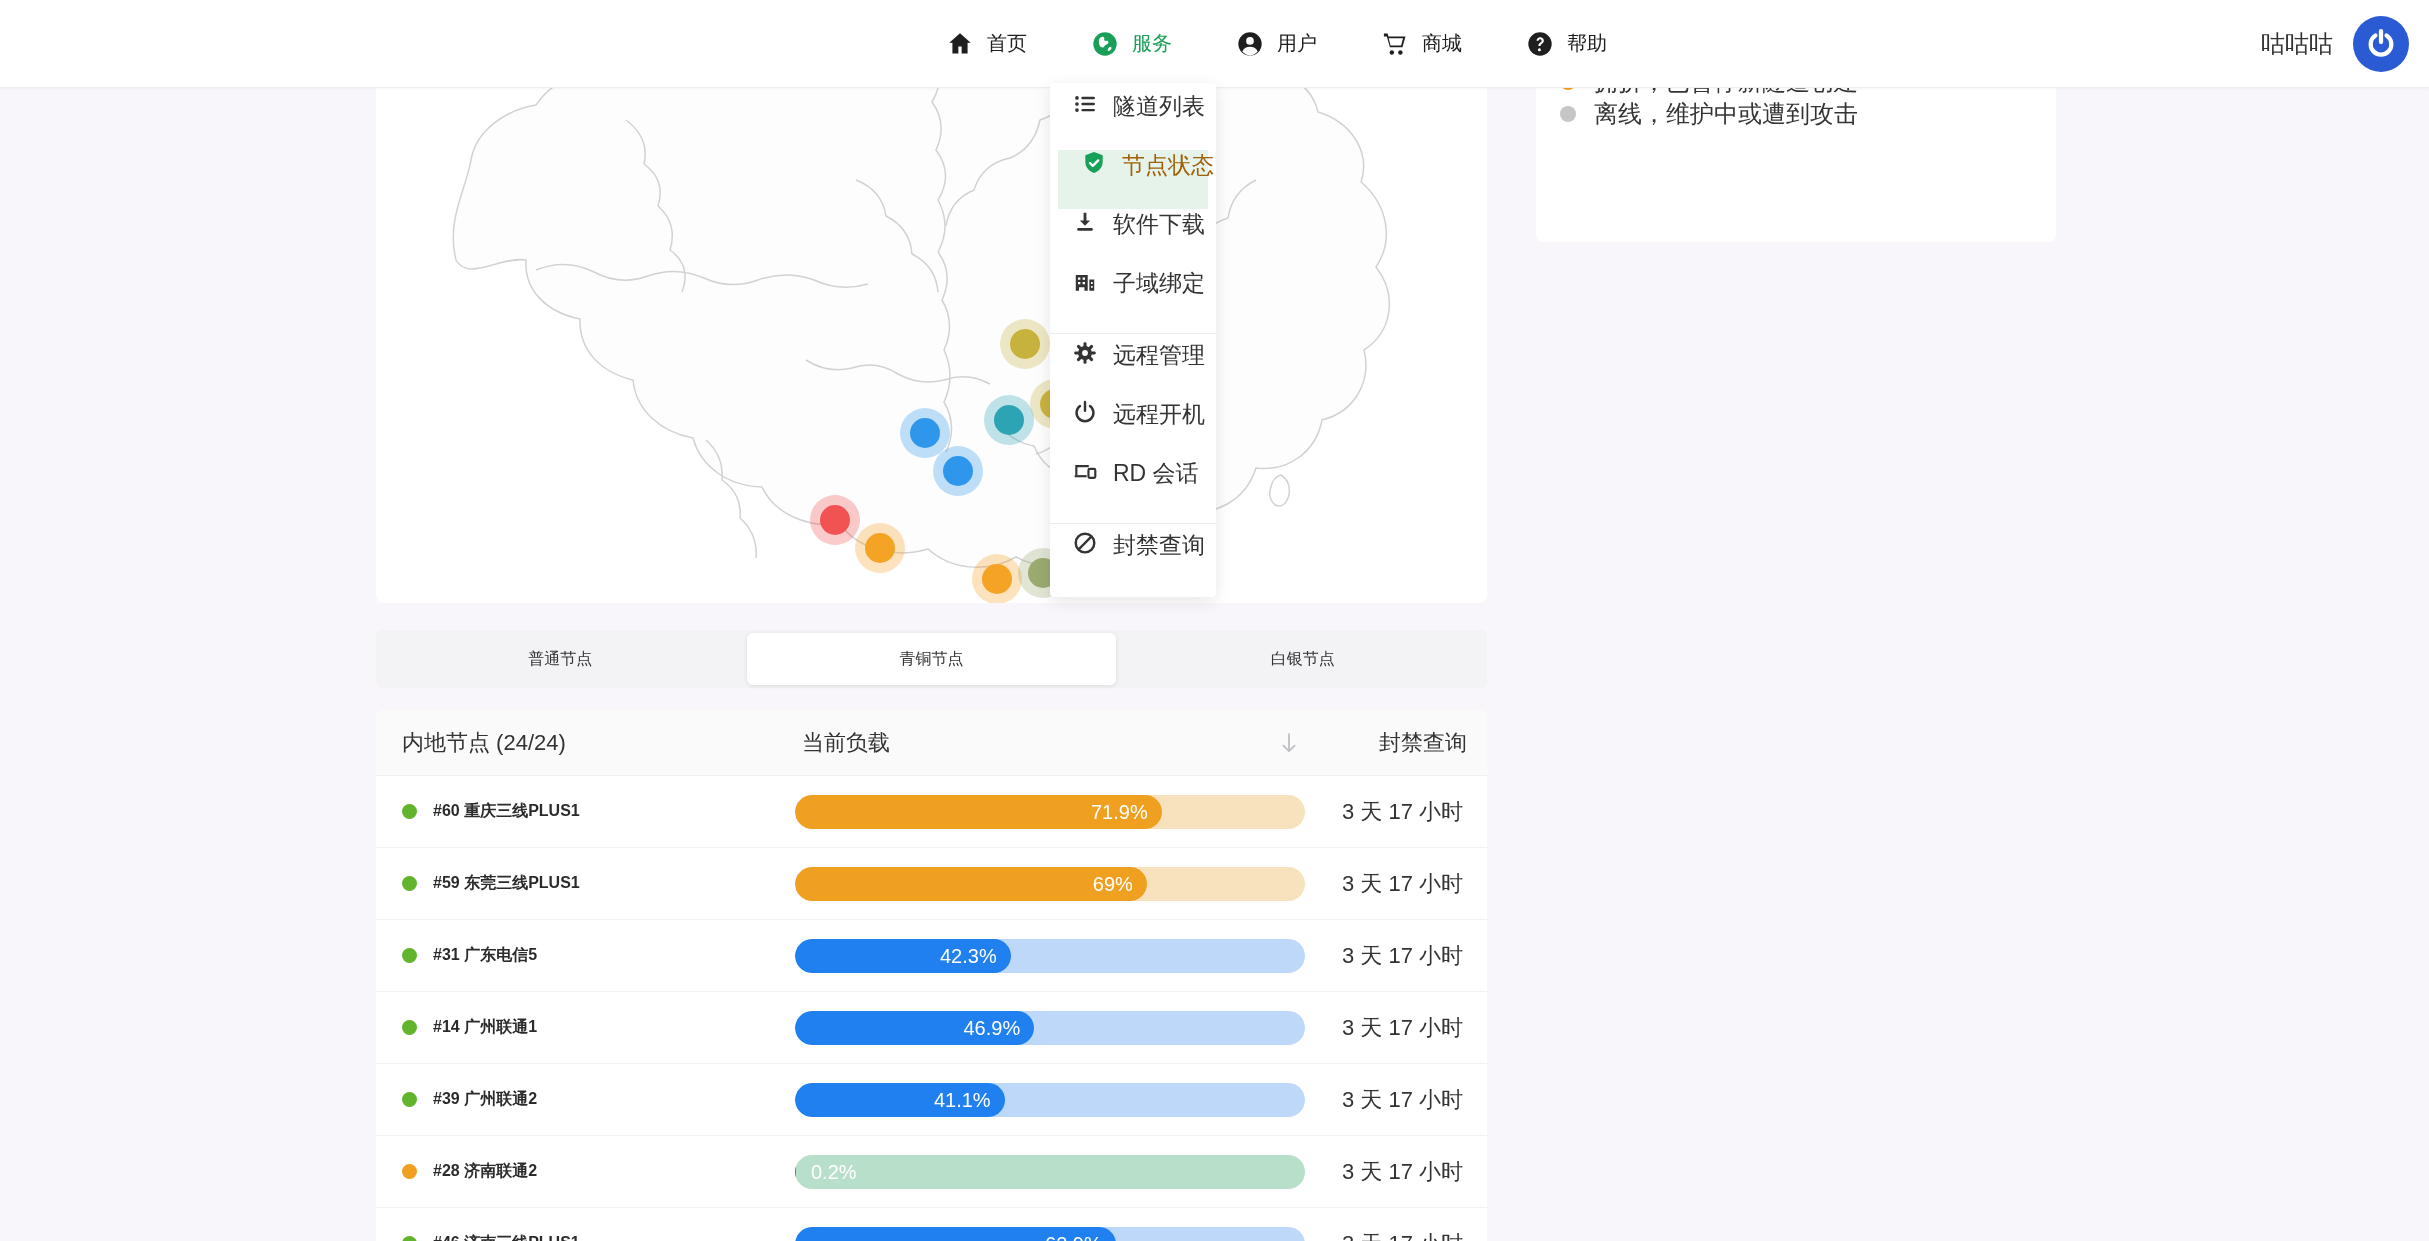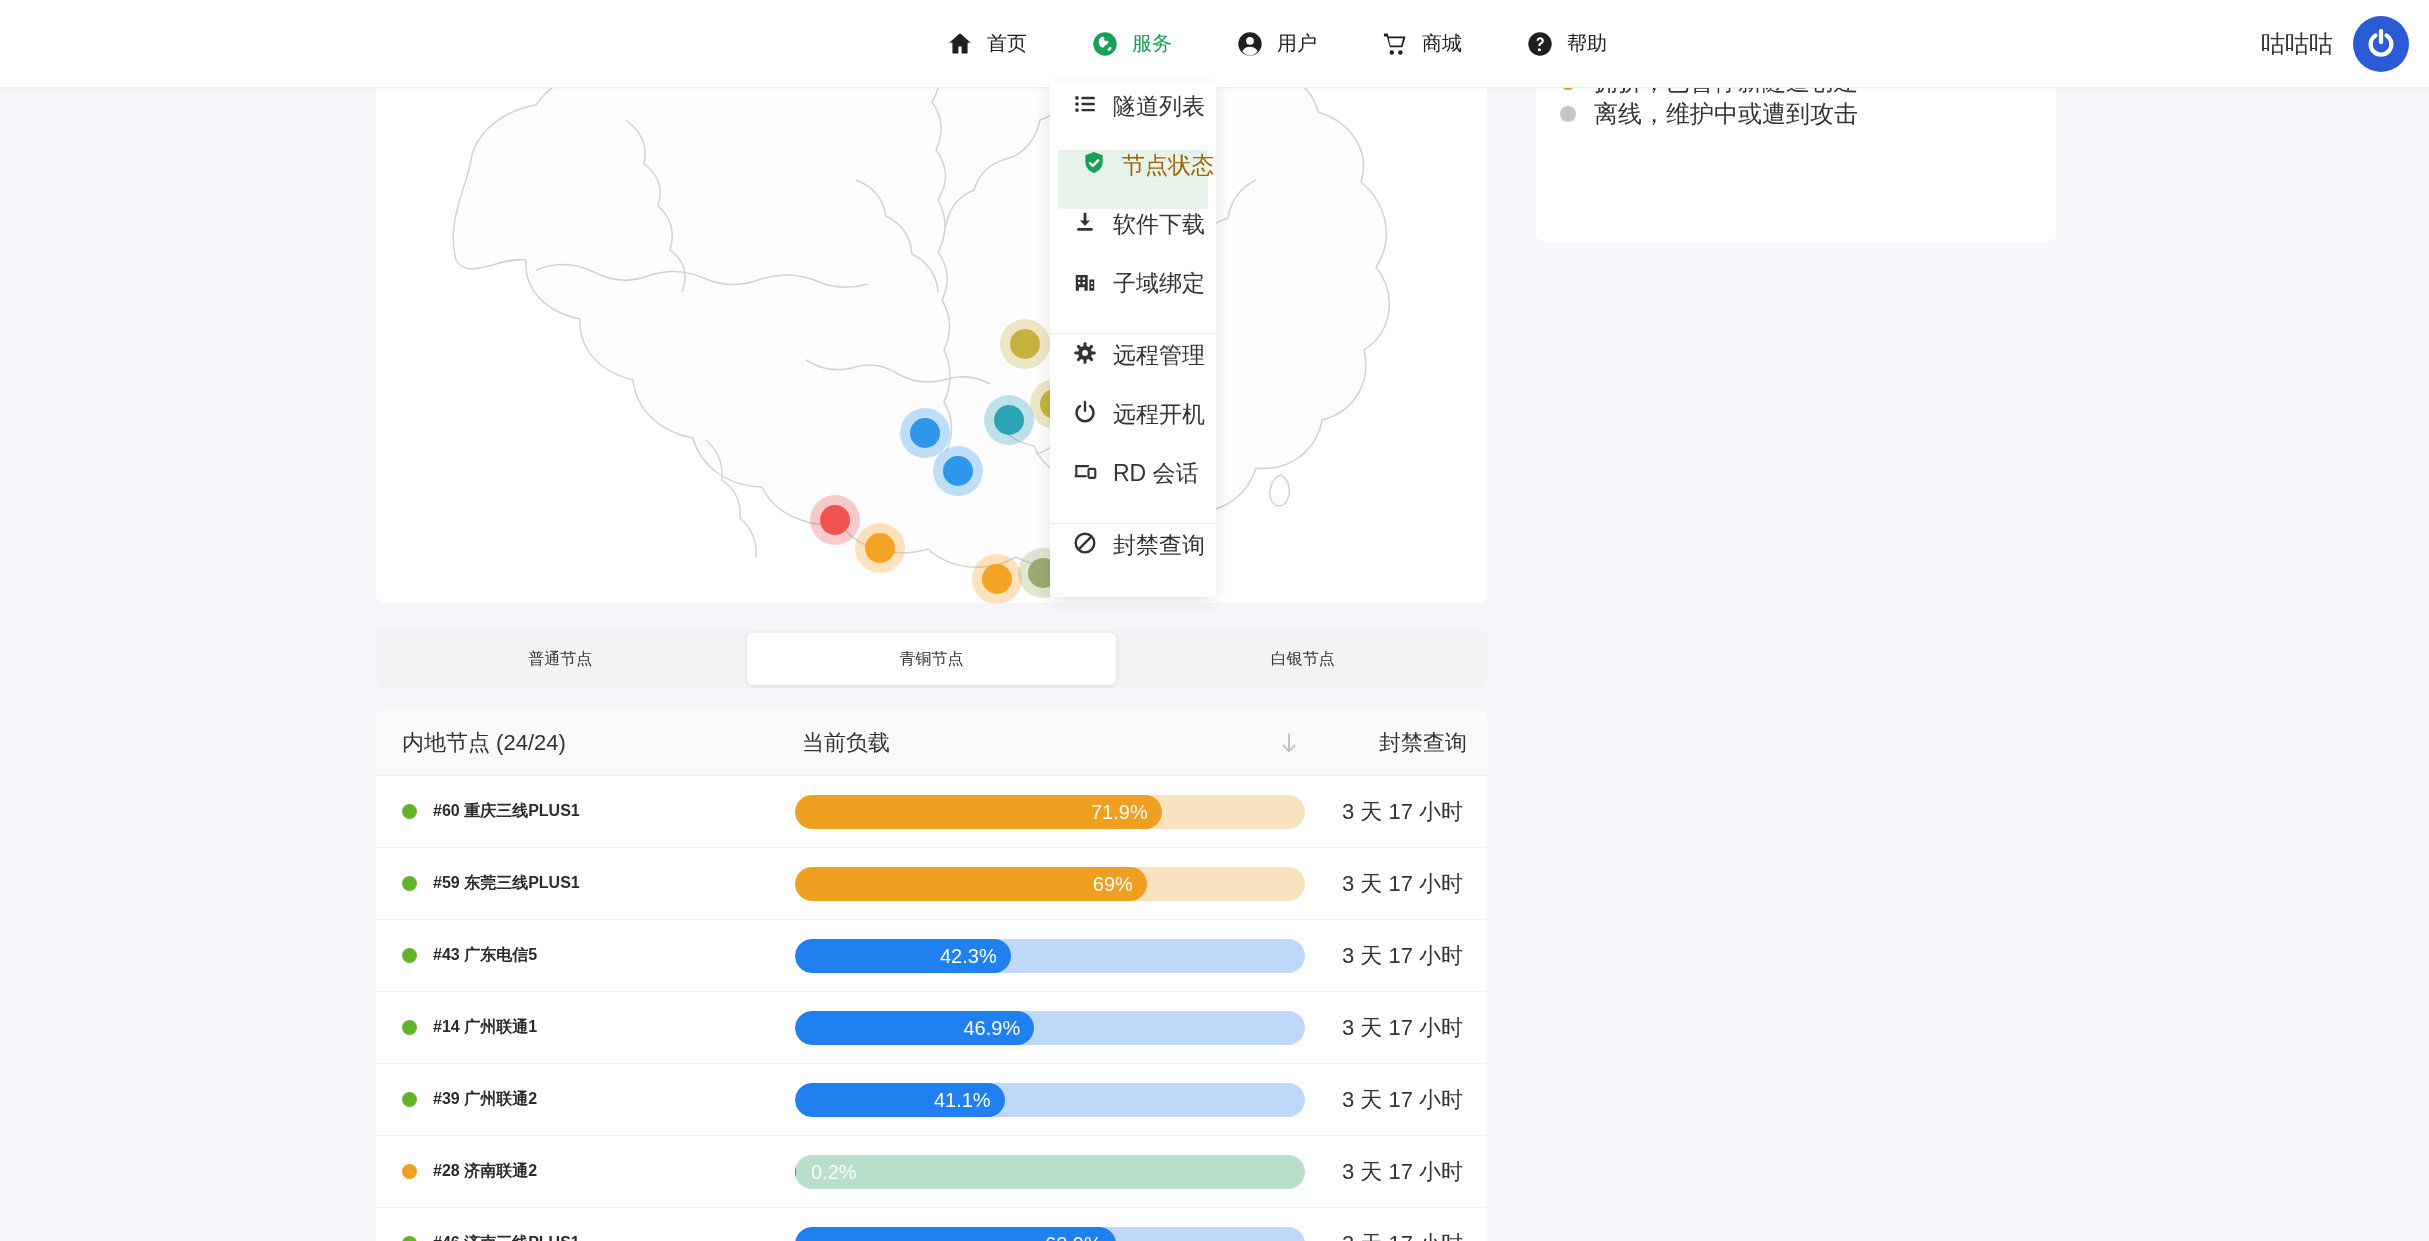--- a/index.html
+++ b/index.html
@@ -226,21 +226,21 @@
     <span class="status-dot" style="background: rgb(98, 180, 44);"></span>
     <span class="node-name">#59 东莞三线PLUS1</span>
     <div class="bar track-orange">
       <div class="bar-fill fill-orange" style="width: 69%;"></div>
       <span class="bar-label" style="left: calc(69% - 14px); transform: translate(-100%, -50%);">69%</span>
     </div>
     <span class="uptime">3 天 17 小时</span>
   </div>
       <div class="trow">
     <span class="status-dot" style="background: rgb(98, 180, 44);"></span>
-    <span class="node-name">#43 广东电信5</span>
+    <span class="node-name">#31 广东电信5</span>
     <div class="bar track-blue">
       <div class="bar-fill fill-blue" style="width: 42.3%;"></div>
       <span class="bar-label" style="left: calc(42.3% - 14px); transform: translate(-100%, -50%);">42.3%</span>
     </div>
     <span class="uptime">3 天 17 小时</span>
   </div>
       <div class="trow">
     <span class="status-dot" style="background: rgb(98, 180, 44);"></span>
     <span class="node-name">#14 广州联通1</span>
     <div class="bar track-blue">

